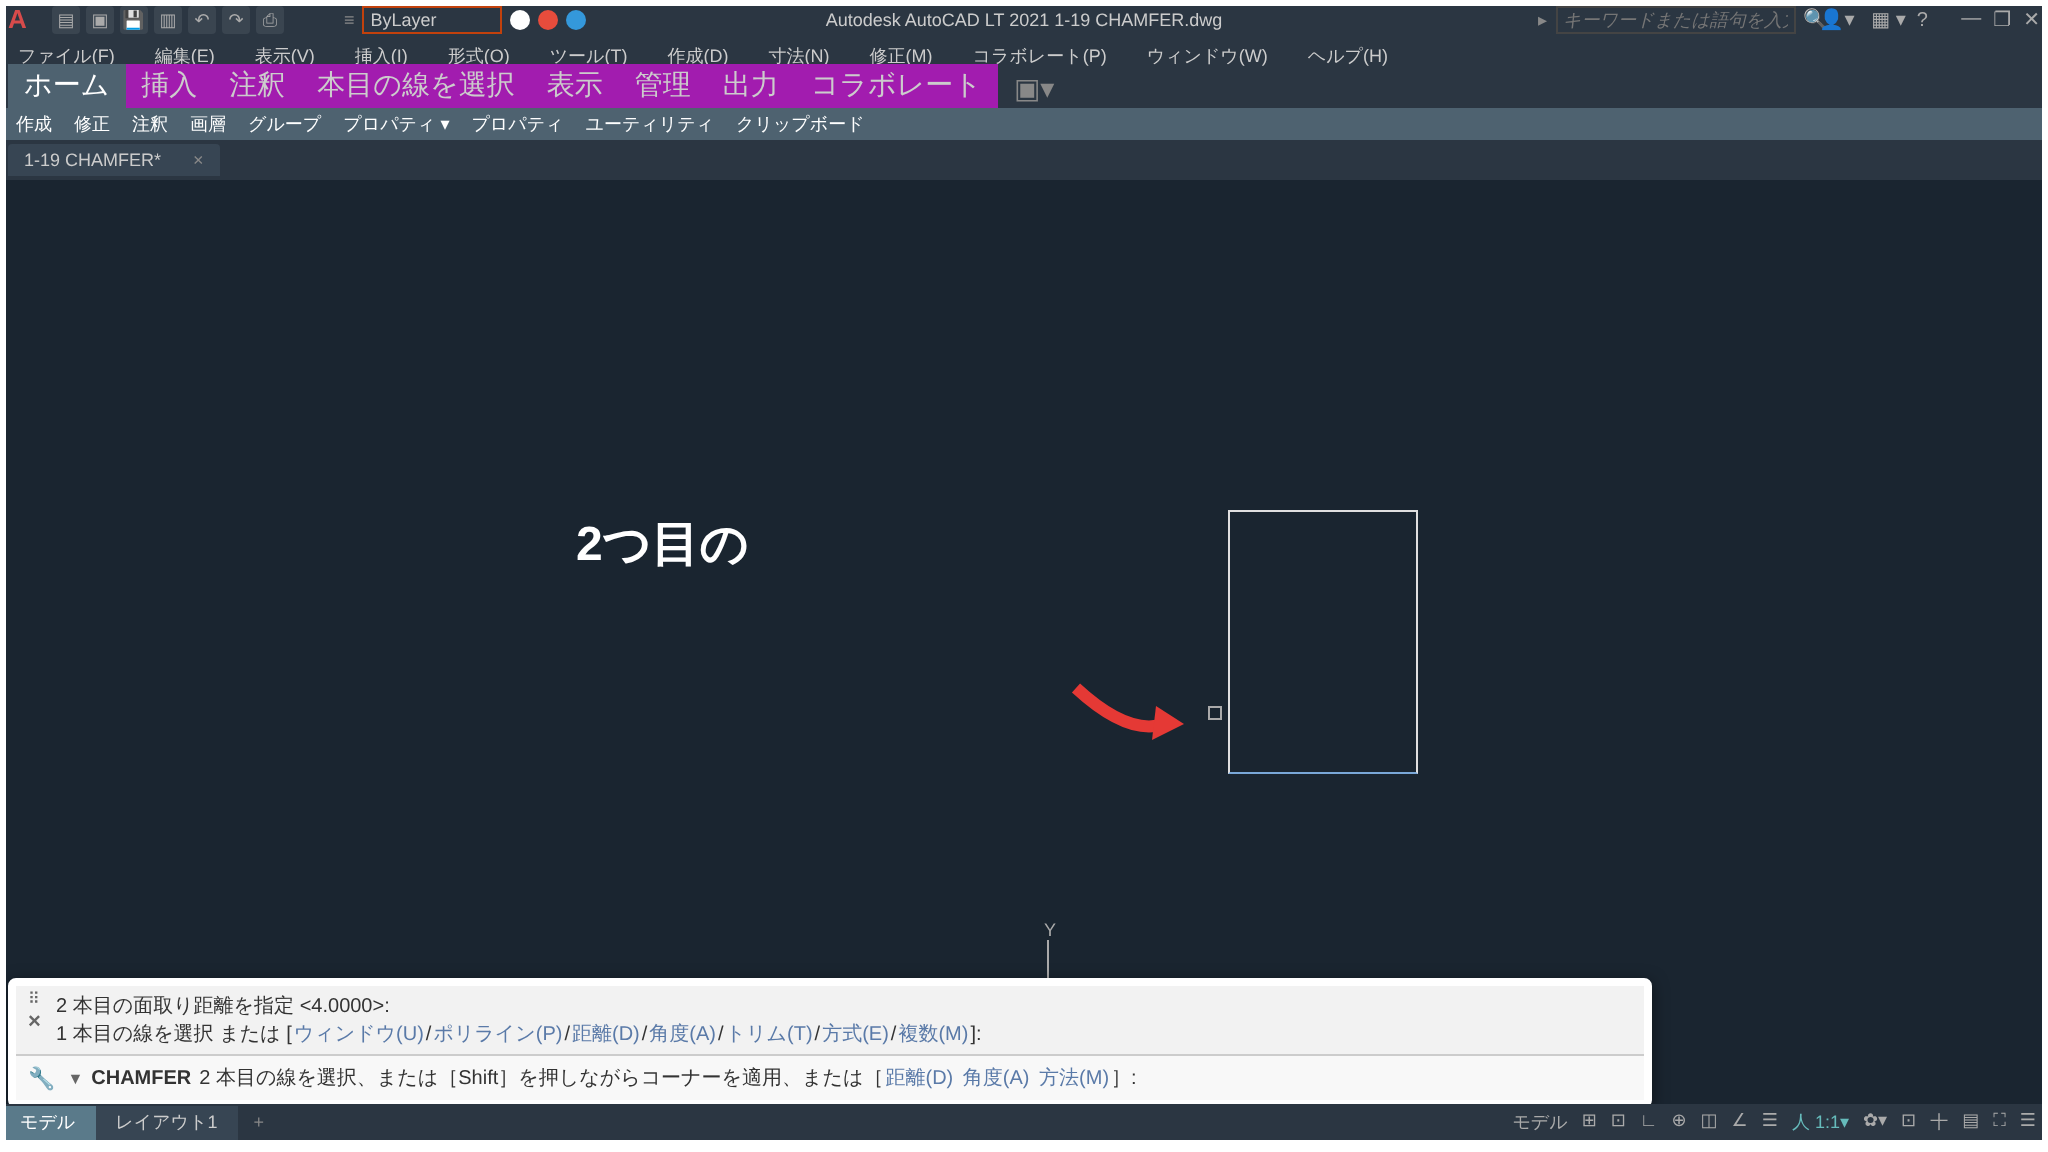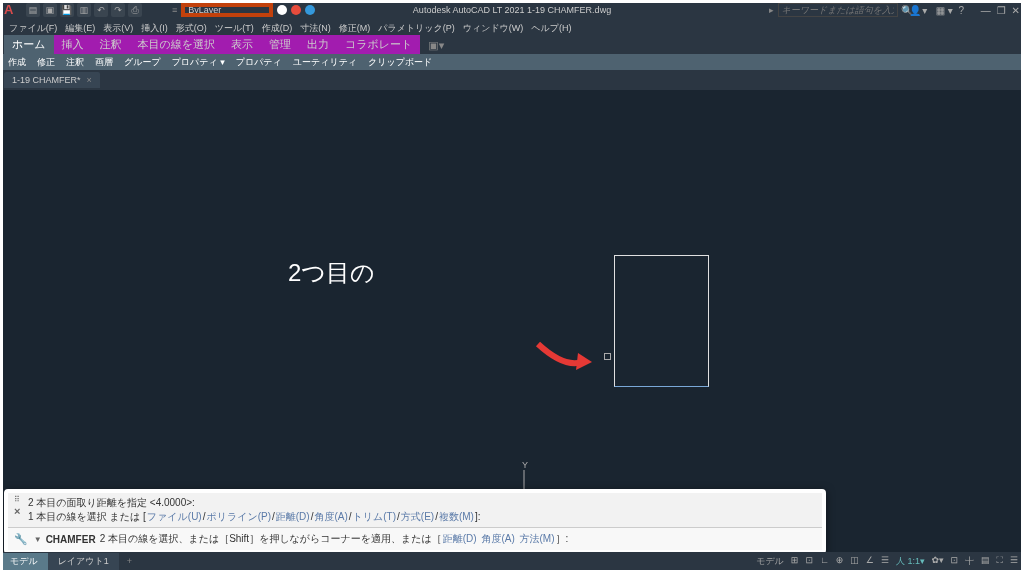--- a/index.html
+++ b/index.html
@@ -3,41 +3,41 @@
 <meta charset="utf-8">
 <style>
 *{margin:0;padding:0;box-sizing:border-box;font-family:"Meiryo","Yu Gothic",sans-serif}
 body{width:1024px;height:576px;background:#fff;overflow:hidden;position:relative}
 .app{width:1024px;height:570px;background:#1a2530;position:relative}
 .titlebar{height:20px;background:#2b3642;display:flex;align-items:center;color:#ccc;font-size:9px;position:relative}
 .app-icon{width:16px;height:16px;margin:0 4px;color:#d74b4b;font-weight:bold;font-size:13px}
 .qat{display:flex;gap:3px;margin-left:2px}
 .qat-icon{width:14px;height:14px;background:#3a4550;border-radius:2px;color:#aaa;display:flex;align-items:center;justify-content:center;font-size:9px}
 .layer-combo{margin-left:30px;display:flex;align-items:center;gap:4px}
-.layer-combo input{background:#2b3642;border:4px solid #c2410c;color:#ccc;font-size:9px;width:92px;height:14px;padding:0 3px}
+.layer-combo input{background:#2b3642;border:1px solid #c2410c;color:#ccc;font-size:9px;width:70px;height:14px;padding:0 3px}
 .color-sw{width:10px;height:10px;border-radius:50%}
 .title-text{position:absolute;left:50%;transform:translateX(-50%);color:#ccc;font-size:9px}
 .search-box{position:absolute;right:110px;display:flex;align-items:center;gap:4px}
 .search-box input{background:#2b3642;border:1px solid #444;color:#888;font-size:9px;width:120px;height:14px;padding:0 3px;font-style:italic}
 .search-box .mag{color:#aaa;font-size:10px}
 .win-ctrl{position:absolute;right:4px;display:flex;gap:6px;color:#aaa;font-size:10px}
 .win-ctrl span{cursor:pointer}
 .user-icon{position:absolute;right:60px;color:#aaa;font-size:10px}
-.menubar{height:16px;background:#2b3642;display:flex;align-items:center;color:#ccc;font-size:9px;padding-left:6px;gap:2px}
+.menubar{height:16px;background:#2b3642;display:flex;align-items:center;color:#ccc;font-size:9px;padding-left:6px;gap:14px}
 .menubar span{padding:0 3px}
-.ribbon-tabs{height:18px;background:#2b3642;display:flex;align-items:flex-end;color:#ccc;font-size:11px;padding-left:4px}
+.ribbon-tabs{height:18px;background:#2b3642;display:flex;align-items:flex-end;color:#ccc;font-size:14px;padding-left:4px}
 .ribbon-tab{padding:2px 8px;background:#a21caf}
 .ribbon-tab.active{background:#4e6270;color:#fff}
 .ribbon-panel{height:16px;background:#4e6270;display:flex;align-items:center;color:#fff;font-size:9px;padding-left:4px;gap:3px}
 .ribbon-panel span{padding:0 4px}
 .doc-tab-bar{height:20px;background:#2b3642;display:flex;align-items:center;padding-left:4px}
-.doc-tab{background:#374553;color:#ccc;font-size:9px;padding:3px 8px;display:flex;align-items:center;gap:6px;border-radius:2px 2px 0 0}
+.doc-tab{background:#374553;color:#ccc;font-size:9px;padding:3px 8px;display:flex;align-items:center;gap:16px;border-radius:2px 2px 0 0}
 .doc-tab .close{color:#888;font-size:9px}
 .canvas{position:absolute;top:90px;left:0;right:0;bottom:30px;background:#1a2530}
-.annotation{position:absolute;top:166px;left:288px;color:#fff;font-size:24px;font-weight:normal;text-align:center;line-height:1.4}
+.annotation{position:absolute;top:166px;left:288px;color:#fff;font-size:24px;font-weight:bold;text-align:center;line-height:1.4}
 .arrow{position:absolute;top:248px;left:534px;width:62px;height:38px}
 .rect{position:absolute;top:165px;left:614px;width:95px;height:132px;border:1px solid #e0e0e0;border-bottom:1px solid #7aa8d8}
 .pickbox{position:absolute;top:263px;left:604px;width:7px;height:7px;border:1px solid #aaa}
 .ucs{position:absolute;top:378px;left:520px;color:#aaa;font-size:9px}
 .ucs-y{position:absolute;top:-8px;left:2px}
 .ucs-x{position:absolute;top:22px;left:34px}
 .ucs svg{stroke:#aaa;stroke-width:1;fill:none}
 .cmdwin{position:absolute;left:4px;bottom:16px;width:822px;background:#fff;border:4px solid #fff;border-radius:4px;box-shadow:0 2px 8px rgba(0,0,0,0.5)}
 .cmd-hist{background:#f2f2f2;color:#333;font-size:10px;padding:3px 6px;border-bottom:1px solid #ccc;font-family:"Meiryo",monospace}
 .cmd-hist .handle{float:left;width:14px;color:#666;font-size:8px;line-height:1.1}
@@ -95,21 +95,21 @@
   <div class="menubar">
     <span>ファイル(F)</span>
     <span>編集(E)</span>
     <span>表示(V)</span>
     <span>挿入(I)</span>
     <span>形式(O)</span>
     <span>ツール(T)</span>
     <span>作成(D)</span>
     <span>寸法(N)</span>
     <span>修正(M)</span>
-    <span>パラメトリック(P)</span>
+    <span>コラボレート(P)</span>
     <span>ウィンドウ(W)</span>
     <span>ヘルプ(H)</span>
   </div>
 
   <div class="ribbon-tabs">
     <div class="ribbon-tab active">ホーム</div>
     <div class="ribbon-tab">挿入</div>
     <div class="ribbon-tab">注釈</div>
     <div class="ribbon-tab">本目の線を選択</div>
     <div class="ribbon-tab">表示</div>
@@ -157,21 +157,21 @@
         </svg>
     </div>
   </div>
 
   <div class="cmdwin">
     <div class="cmd-hist">
       <div class="handle">⠿</div>
       <div class="closex">×</div>
       <div class="lines">
         <div>2 本目の面取り距離を指定 &lt;4.0000&gt;:</div>
-        <div><span>1 本目の線を選択 または [</span><span class="opt">ファイル(U)</span>/<span class="opt">ポリライン(P)</span>/<span class="opt">距離(D)</span>/<span class="opt">角度(A)</span>/<span class="opt">トリム(T)</span>/<span class="opt">方式(E)</span>/<span class="opt">複数(M)</span><span>]:</span></div>
+        <div><span>1 本目の線を選択 または [</span><span class="opt">ウィンドウ(U)</span>/<span class="opt">ポリライン(P)</span>/<span class="opt">距離(D)</span>/<span class="opt">角度(A)</span>/<span class="opt">トリム(T)</span>/<span class="opt">方式(E)</span>/<span class="opt">複数(M)</span><span>]:</span></div>
       </div>
     </div>
     <div class="cmd-curr">
       <span class="wrench">🔧</span>
       <span class="tri">▼</span>
       <span class="cmdname">CHAMFER</span>
       <span><span>2 本目の線を選択、または［Shift］を押しながらコーナーを適用、または［</span><span class="opt">距離(D)</span> <span class="opt">角度(A)</span> <span class="opt">方法(M)</span><span>］:</span></span>
     </div>
   </div>
 

